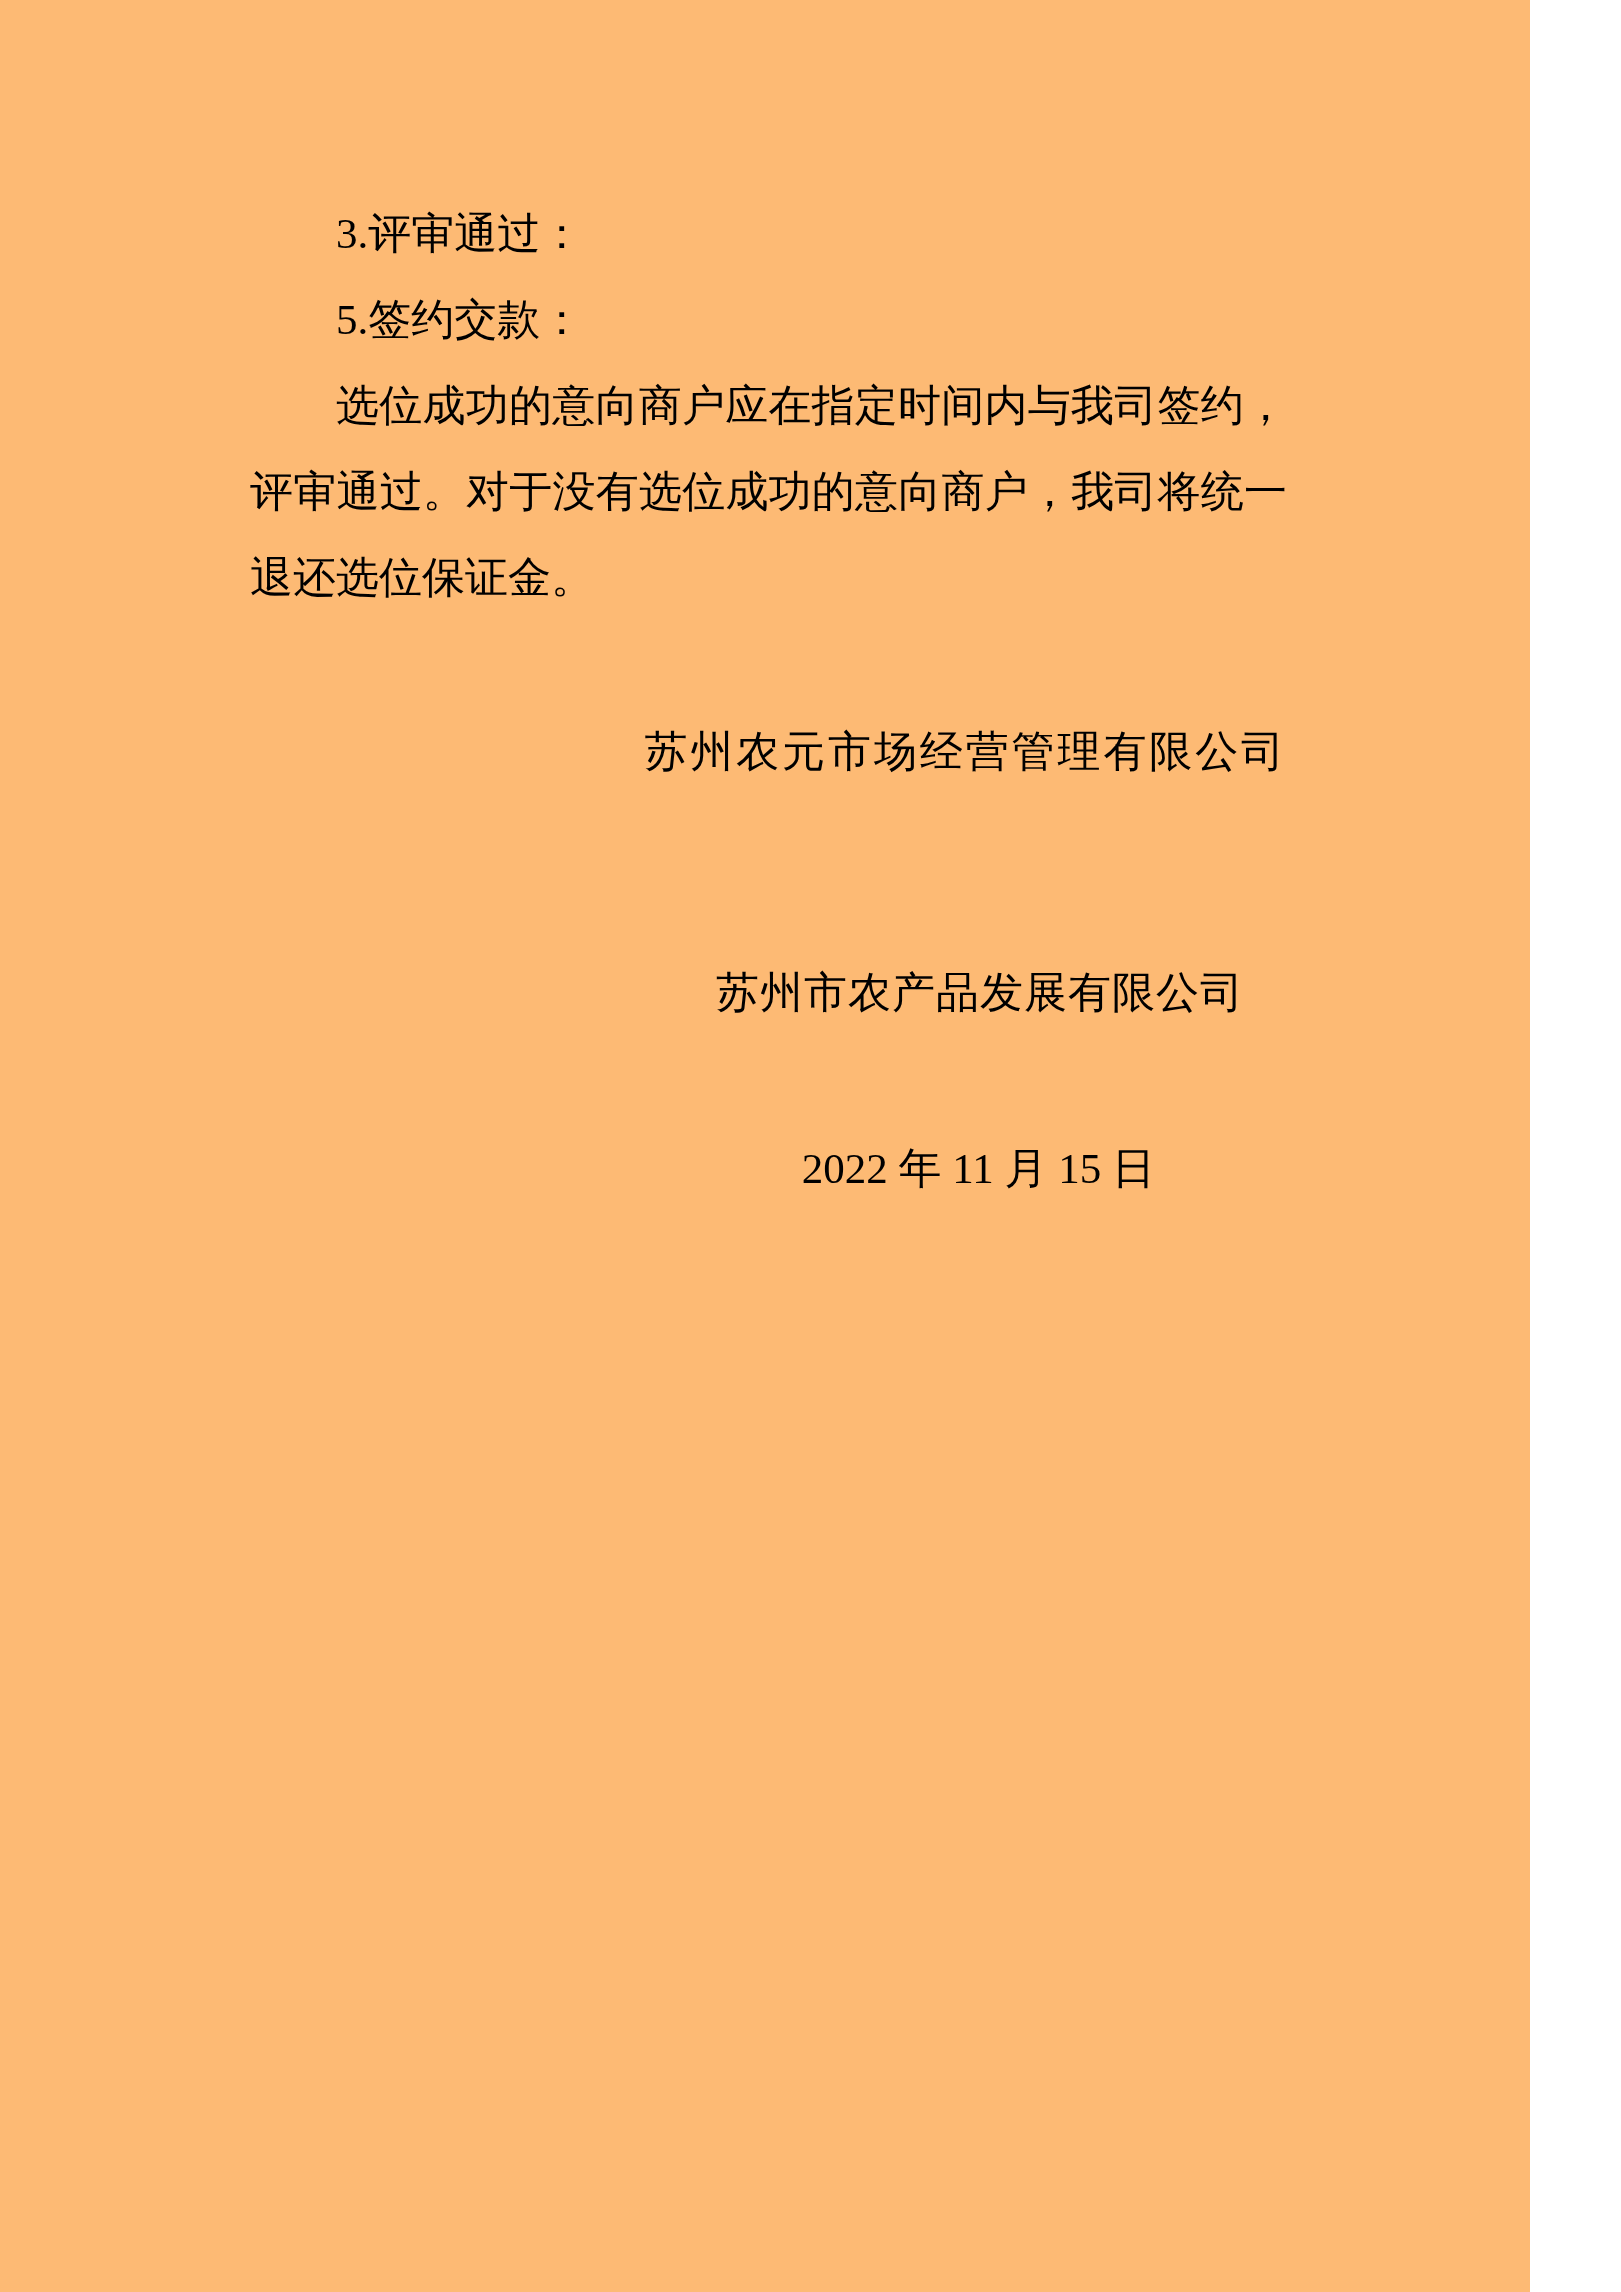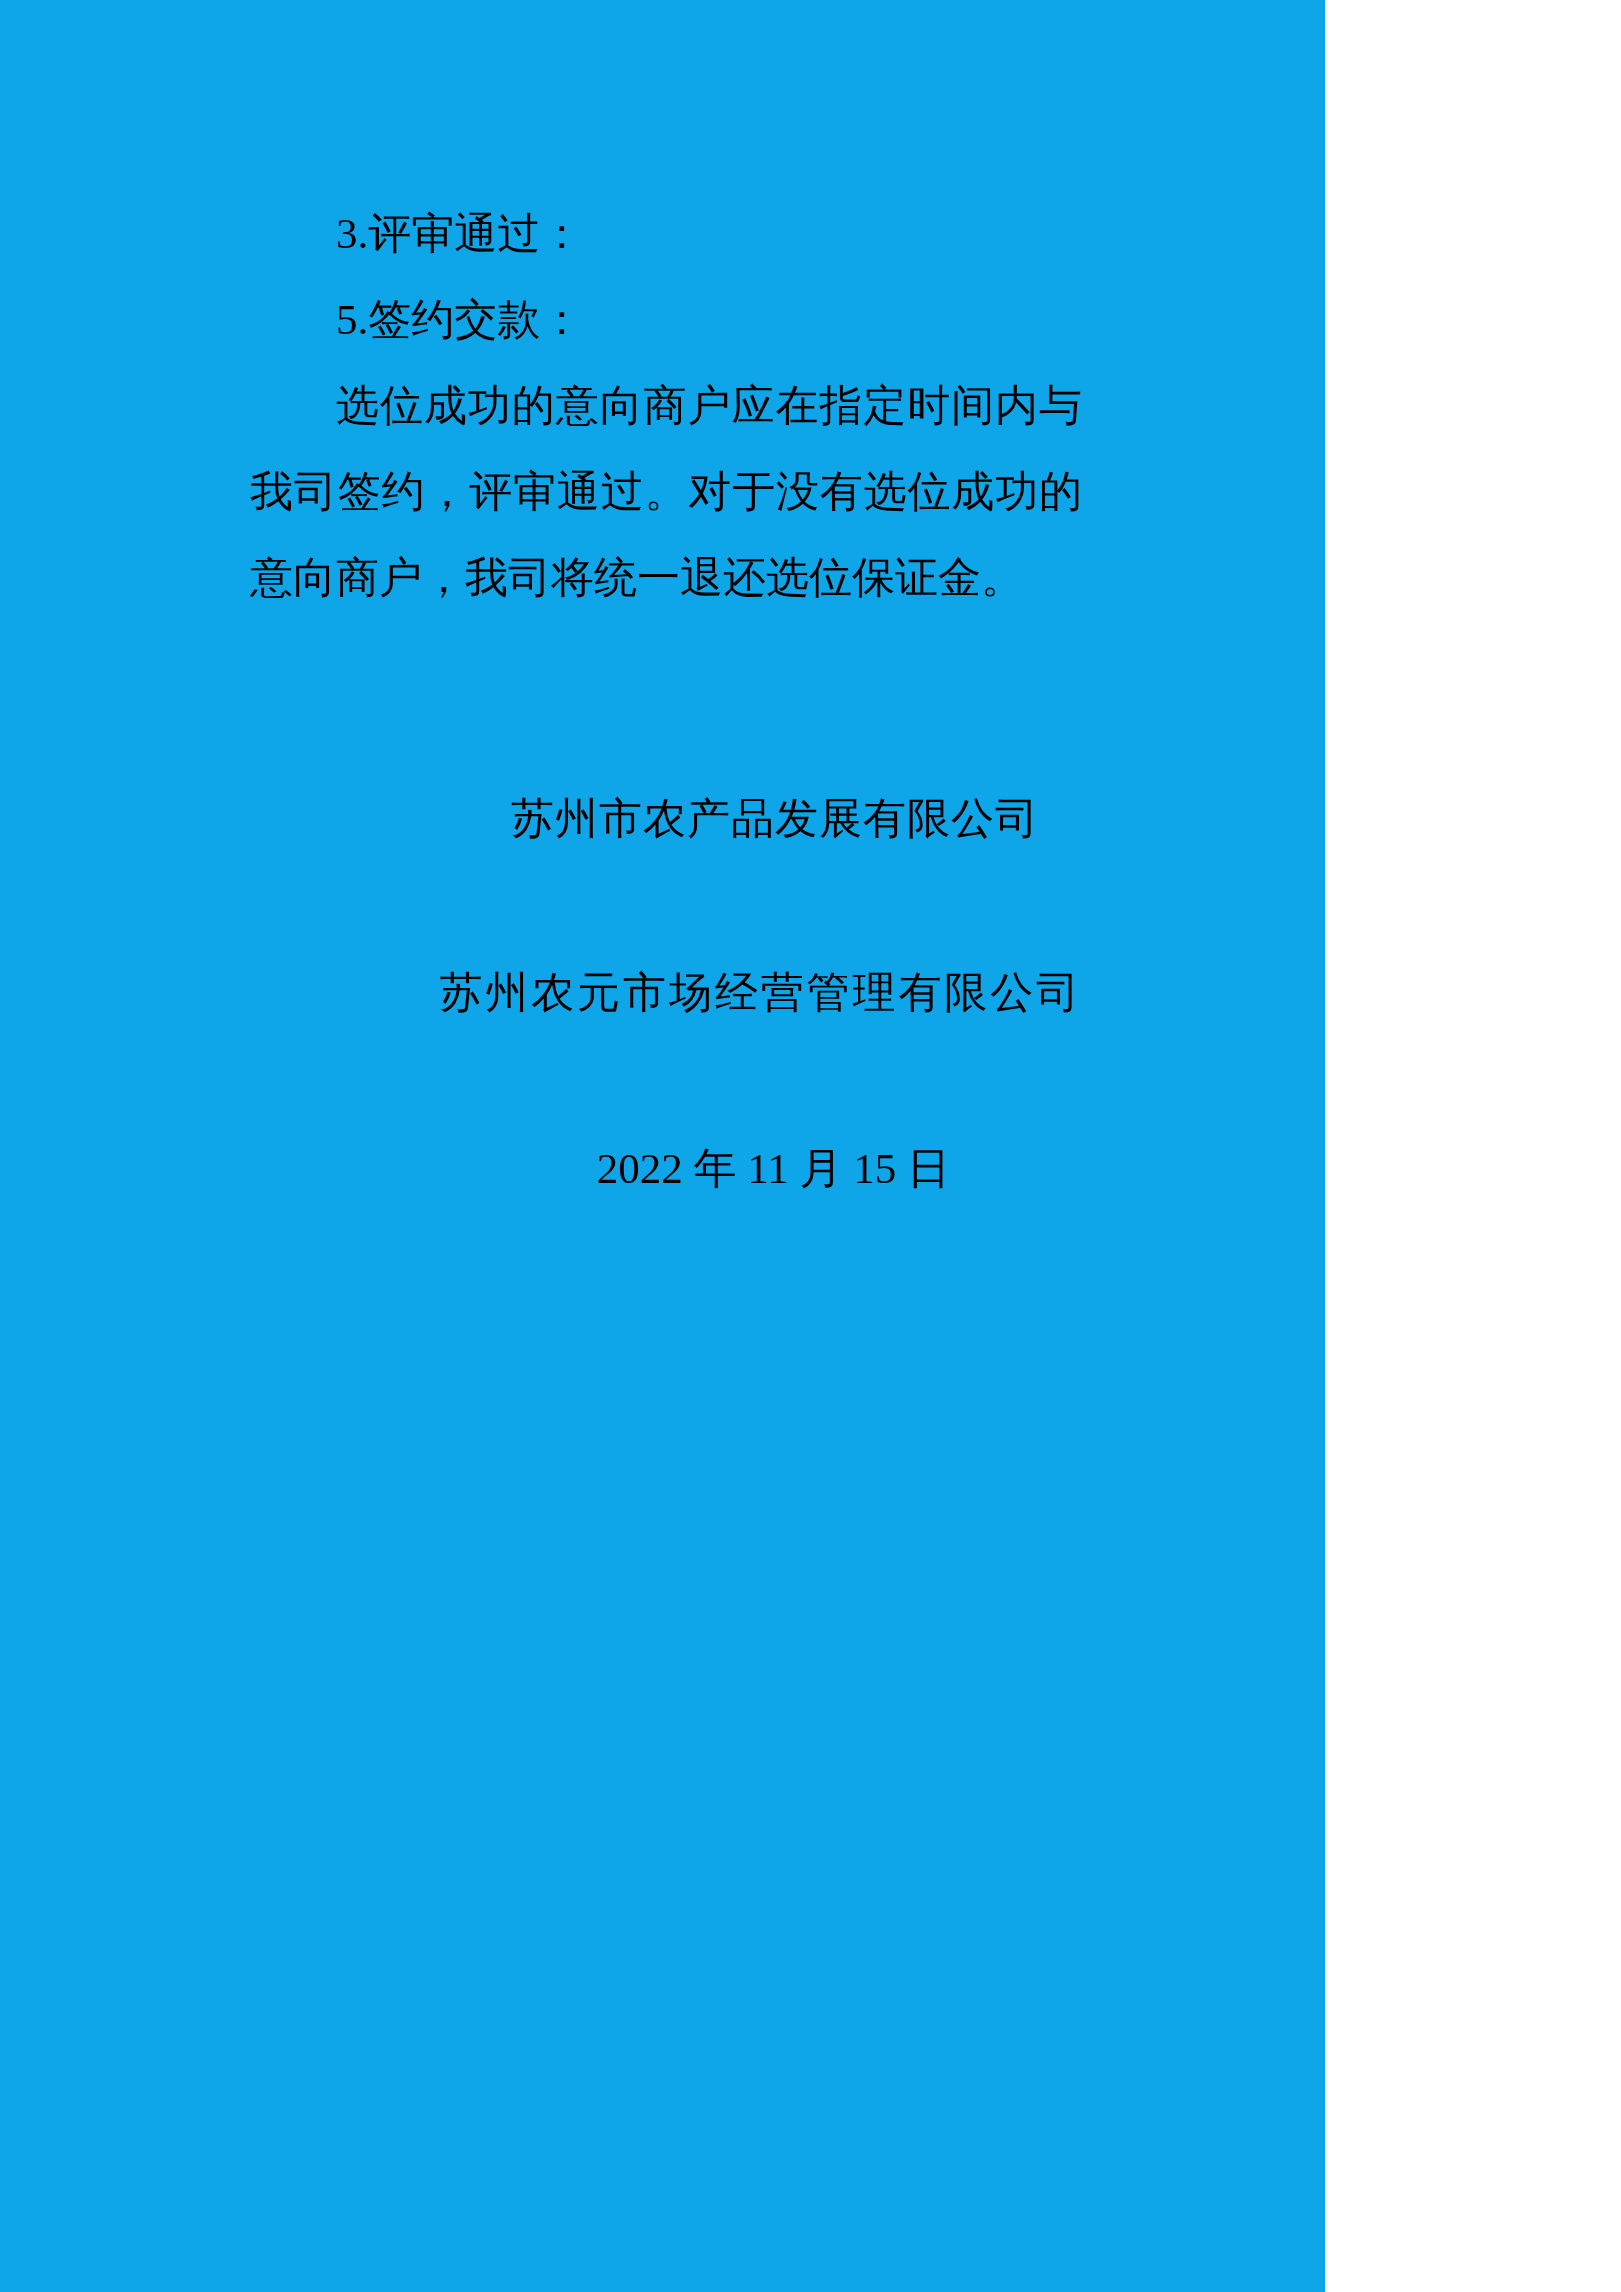--- a/index.html
+++ b/index.html
@@ -2,23 +2,23 @@
 <html><head>
 <meta charset="utf-8">
 <style>
   html, body {
     margin: 0;
     padding: 0;
     background: #ffffff;
   }
   .page {
     position: relative;
-    width: 1325px;
+    width: 1530px;
     height: 2293px;
-    background: #0ea5e9;
+    background: #fdba74;
     font-family: "Liberation Serif", "DejaVu Serif", serif;
     color: #000000;
     overflow: hidden;
     box-sizing: border-box;
   }
   .content {
     box-sizing: border-box;
     padding: 191px 243px 0 250px;
     font-size: 43px;
     line-height: 86px;
@@ -64,21 +64,21 @@
 
     <p class="line heading">3.评审通过：</p>
 
 
 
 
     <p class="line heading">5.签约交款：</p>
 
     <p class="line para">选位成功的意向商户应在指定时间内与我司签约，评审通过。对于没有选位成功的意向商户，我司将统一退还选位保证金。</p>
 
+    <p class="sig sig-company-2">苏州农元市场经营管理有限公司</p>
+
     <p class="sig sig-company-1">苏州市农产品发展有限公司</p>
-
-    <p class="sig sig-company-2">苏州农元市场经营管理有限公司</p>
 
     <p class="sig sig-date">2022 年 11 月 15 日</p>
 
   </div>
 </div>
 
 
 </body></html>

